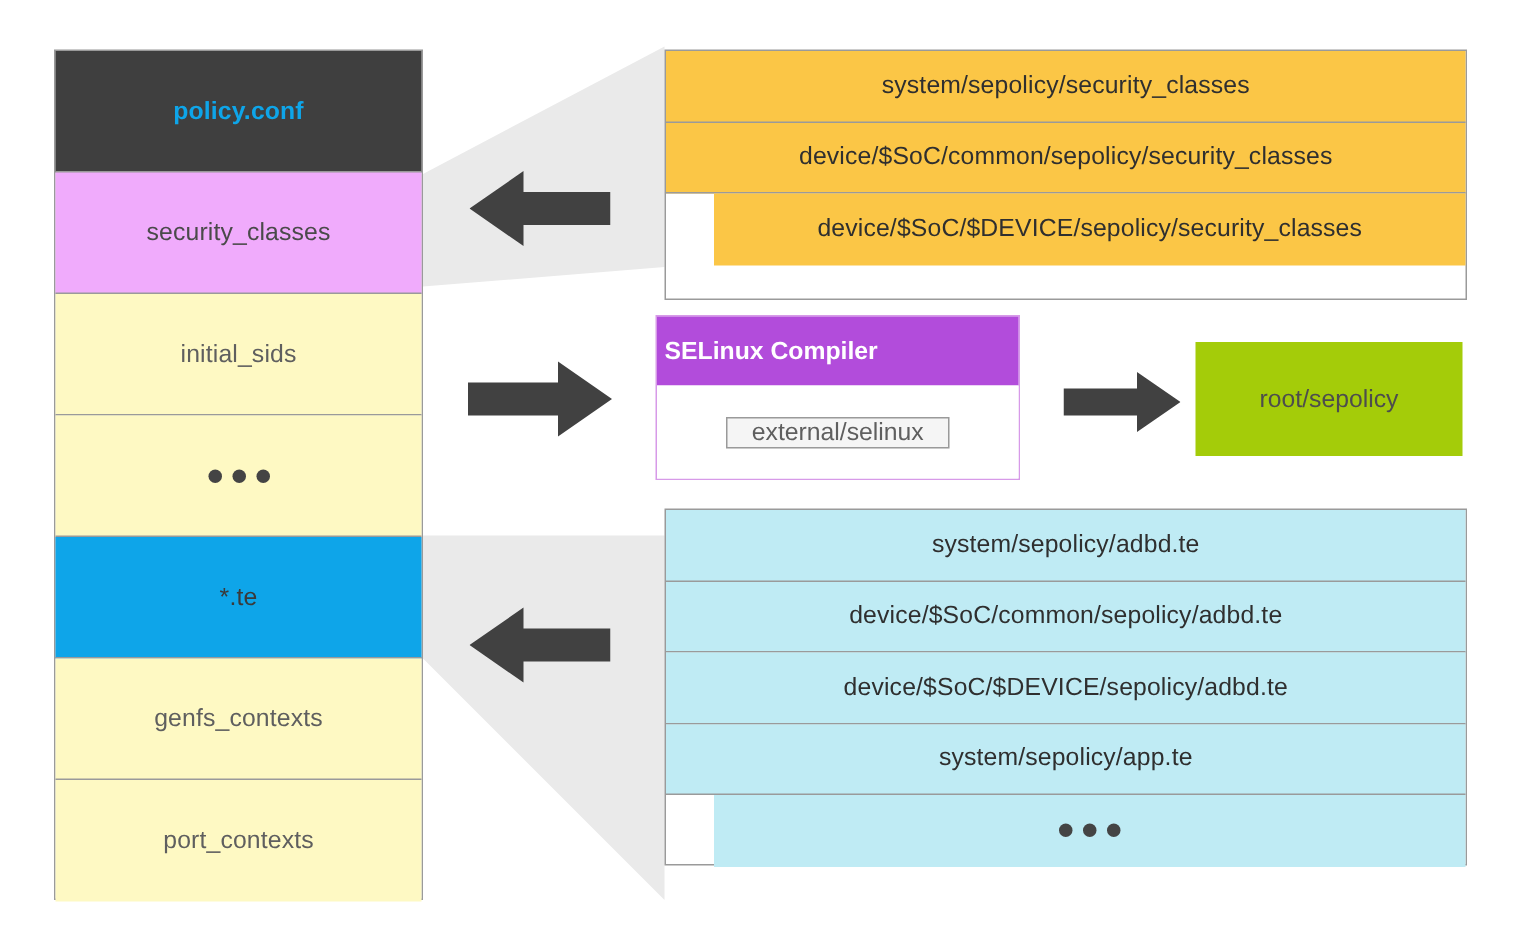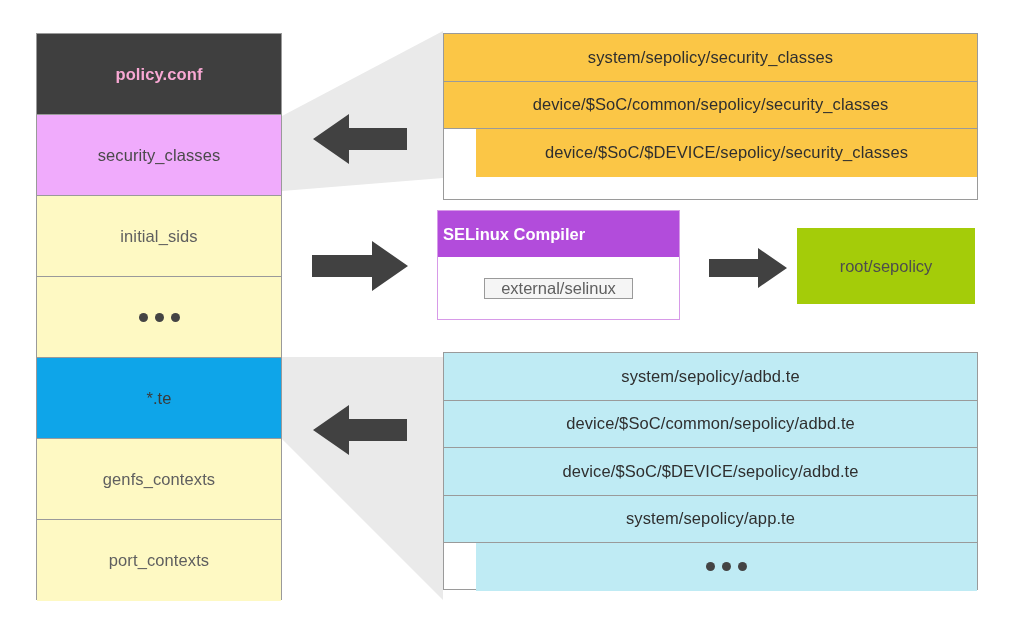--- a/index.html
+++ b/index.html
@@ -49,21 +49,21 @@
     font-size: 16.5px;
     color: #5f5f5f;
     background: #fef9c3;
     letter-spacing: 0.1px;
   }
   .policy-cell:last-child {
     border-bottom: none;
   }
   .policy-cell.dark {
     background: #3f3f3f;
-    color: #f9a8d4;
+    color: #0ea5e9;
     font-weight: bold;
   }
   .policy-cell.orange {
     background: #f0abfc;
     color: #4a4a4a;
   }
   .policy-cell.cyan {
     background: #0ea5e9;
     color: #3a3a3a;
   }
@@ -96,21 +96,21 @@
     justify-content: center;
     font-size: 16.5px;
     color: #2f2f2f;
     letter-spacing: 0.1px;
   }
   .file-row:last-child { border-bottom: none; margin-left: 32px; }
 
   #amber-group { left: 443px; top: 33px; width: 535px; height: 167px; }
   #amber-group .file-row { background: #fbc646; height: 47.6px; }
 
-  #cyan-group { left: 443px; top: 352px; width: 535px; height: 238px; }
+  #cyan-group { left: 443px; top: 339px; width: 535px; height: 238px; }
   #cyan-group .file-row { background: #bfebf4; height: 47.5px; }
 
   
   .compiler-card {
     position: absolute;
     left: 437px;
     top: 210px;
     width: 243px;
     height: 110px;
     box-sizing: border-box;

